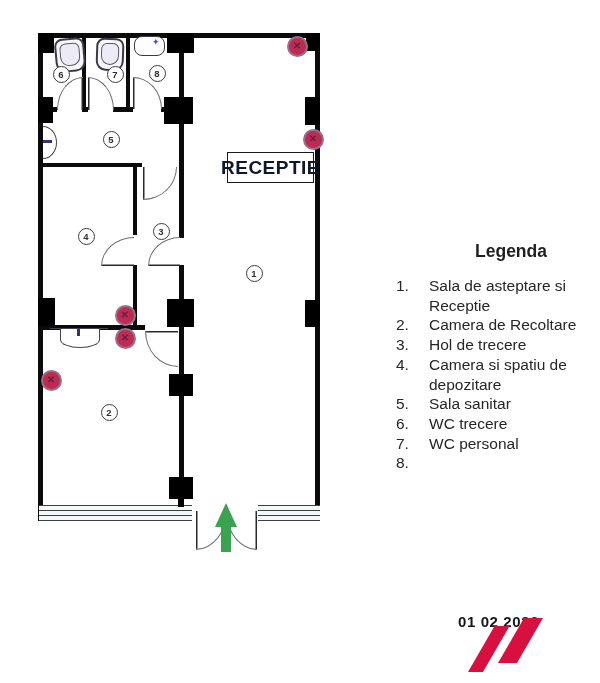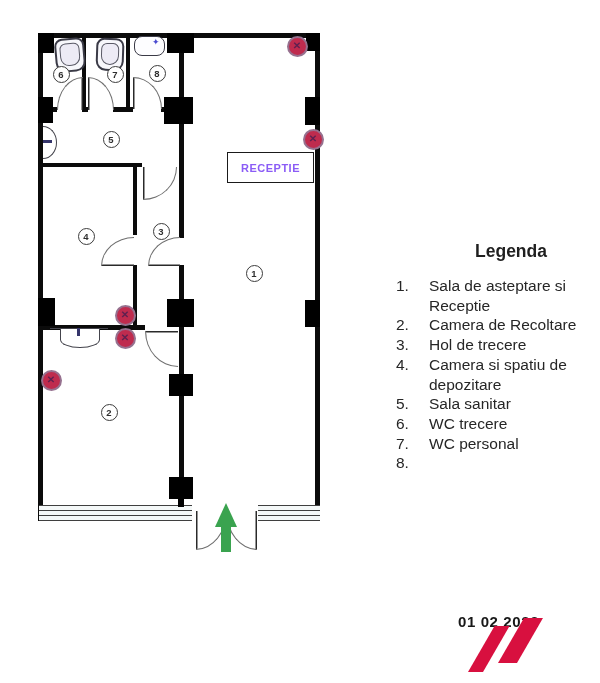--- a/index.html
+++ b/index.html
@@ -37,21 +37,21 @@
   .roomnum{position:absolute;width:15px;height:15px;border:1.4px solid #3c3c3c;border-radius:50%;
     background:#fff;color:#2e2e2e;font-size:9.5px;font-weight:bold;display:flex;align-items:center;
     justify-content:center;z-index:6;}
   
   .marker{position:absolute;width:17px;height:17px;border-radius:50%;border:2.5px solid #96718f;
     background:#bf2b4e;display:flex;align-items:center;justify-content:center;z-index:8;}
   .marker span{font-size:10px;font-weight:bold;color:#5e2150;line-height:1;}
   
   .receptie-box{position:absolute;left:227px;top:152px;width:85px;height:29px;border:1.6px solid #1a1a1a;
     background:#fff;display:flex;align-items:center;justify-content:center;z-index:7;}
-  .receptie-box span{font-size:11px;font-weight:600;color:#8b5cf6;letter-spacing:0.5px;}
+  .receptie-box span{font-size:19px;font-weight:600;color:#0f172a;letter-spacing:0.5px;}
   
   .arrow-head{position:absolute;width:0;height:0;border-left:11px solid transparent;
     border-right:11px solid transparent;z-index:9;}
   .arrow-stem{position:absolute;z-index:9;}
   
   .legend{position:absolute;left:352px;top:241px;width:230px;color:#262626;margin-left:44px;}
   .legend-title{font-size:17.5px;font-weight:bold;text-align:center;color:#1f1f1f;}
   .legend-list{display:grid;grid-template-columns:33px 185px;margin-top:14px;
     font-size:15.5px;line-height:19.7px;}
   .li-num{text-align:left;}

